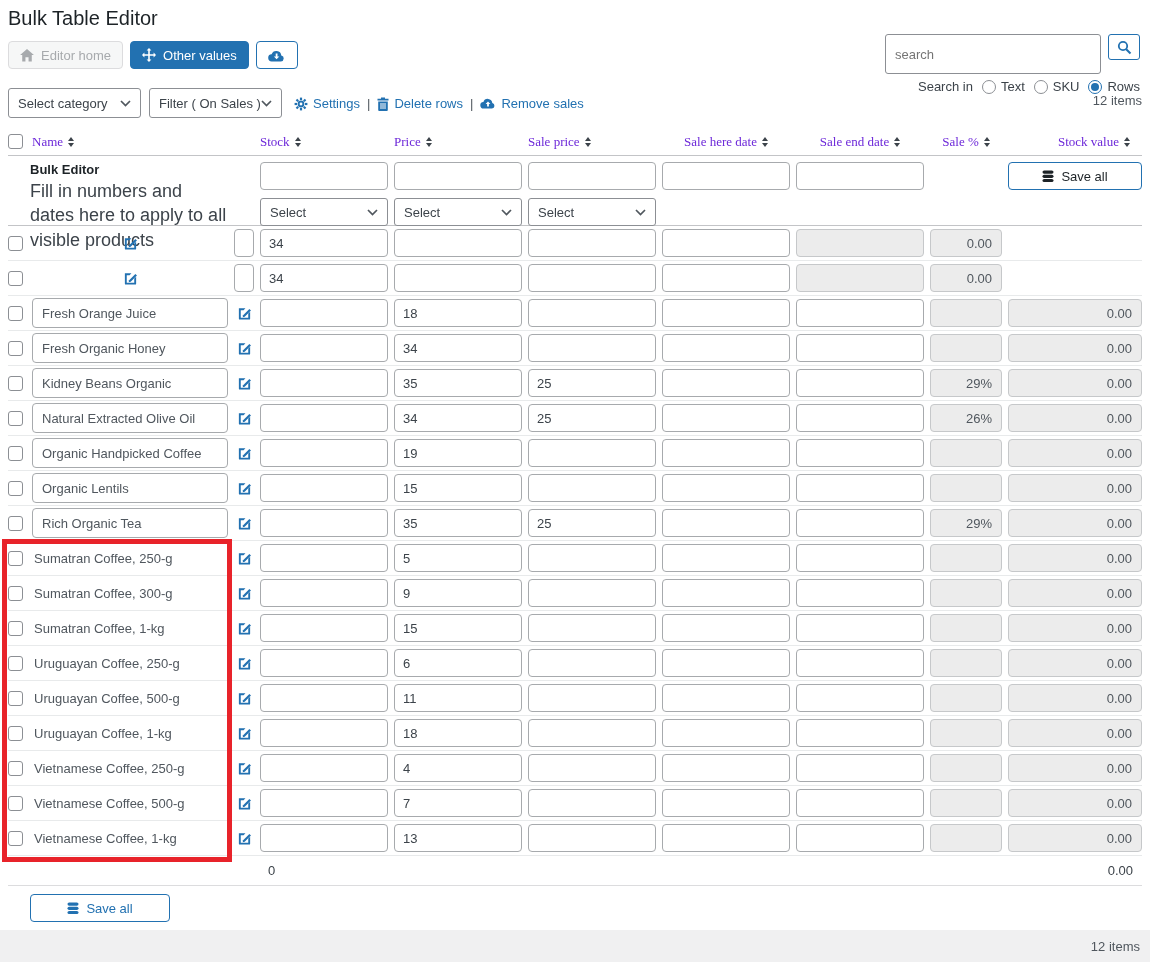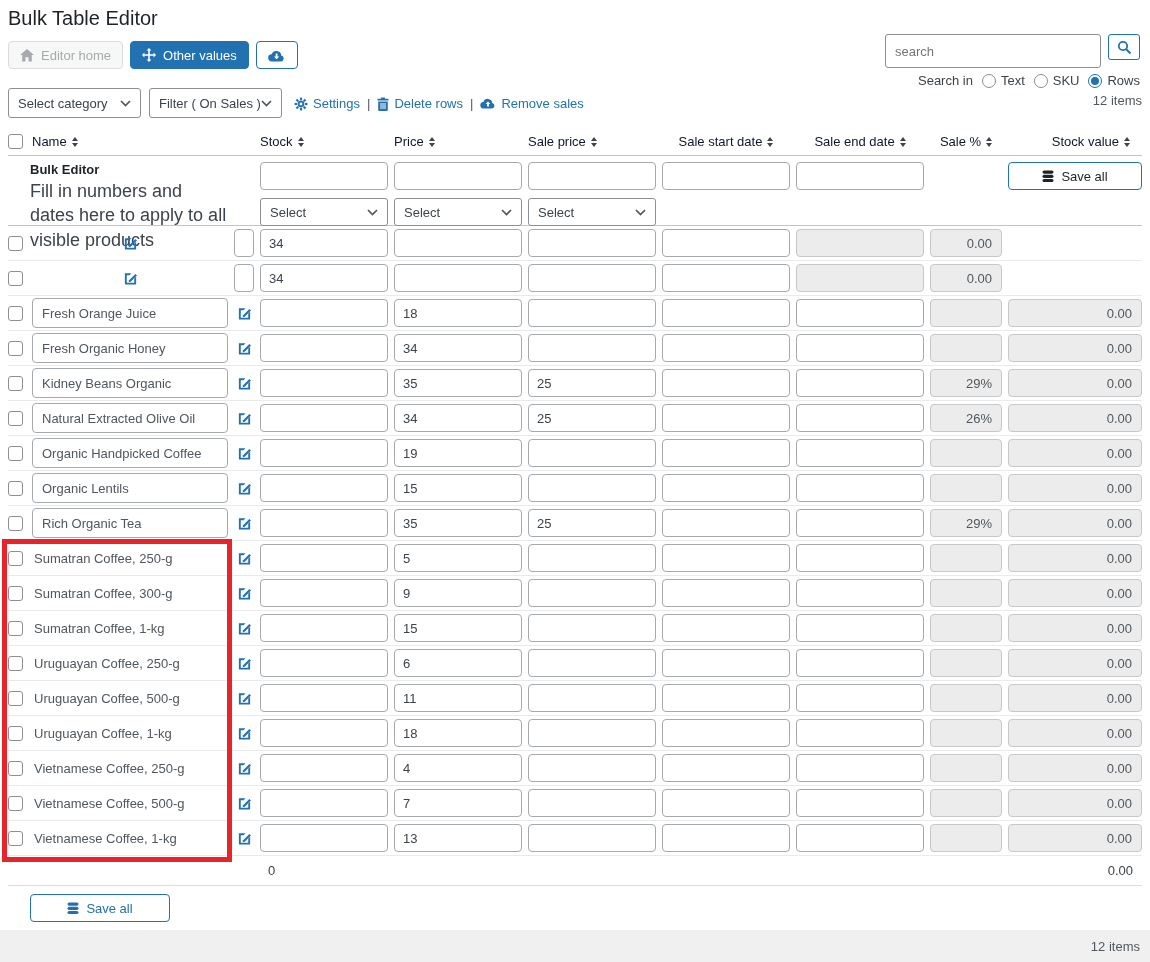--- a/index.html
+++ b/index.html
@@ -17,21 +17,21 @@
   .toolbar { height:52px; position:relative; }
   .toolbar-left { display:flex; gap:7px; padding-top:7px; }
   .btn { display:inline-flex; align-items:center; gap:7px; height:28px; padding:0 11px;
          border-radius:4px; font-size:13px; cursor:pointer; white-space:nowrap; }
   .btn-home { background:#f6f7f7; border:1px solid #dcdcde; color:#a7aaad; }
   .btn-primary { background:#2271b1; border:1px solid #2271b1; color:#fff; font-weight:500; }
   .btn-cloud { background:#fff; border:1px solid #2271b1; width:42px; justify-content:center; }
 
   .search-area { position:absolute; right:2px; top:0; display:flex; flex-direction:column; align-items:flex-end; gap:5px; }
   .search-row { display:flex; gap:7px; }
-  .search-input { width:216px; height:34px; border:1px solid #8c8f94; border-radius:3px; padding:16px 9px;
+  .search-input { width:216px; height:40px; border:1px solid #8c8f94; border-radius:3px; padding:16px 9px;
                   font-family:"Liberation Sans",sans-serif; font-size:13px; color:#3c434a; }
   .search-btn { width:32px; height:26px; background:#fff; border:1px solid #2271b1; border-radius:3px;
                 display:flex; align-items:center; justify-content:center; cursor:pointer; }
   .radio-row { display:flex; align-items:center; gap:9px; font-size:13px; color:#3c434a; }
   .radio-option { display:flex; align-items:center; gap:5px; cursor:pointer; }
   .radio { width:14px; height:14px; border:1px solid #8c8f94; border-radius:50%; background:#fff; position:relative; }
   .radio.checked { border-color:#2271b1; }
   .radio.checked::after { content:""; position:absolute; left:2px; top:2px; width:8px; height:8px;
                           border-radius:50%; background:#2271b1; }
 
@@ -45,21 +45,21 @@
   .action-links { display:flex; align-items:center; gap:7px; margin-top:8px; font-size:13px; margin-left:4px; }
   .action-link { color:#2271b1; text-decoration:none; display:inline-flex; align-items:center; gap:5px; cursor:pointer; }
   .link-sep { color:#50575e; }
   .items-count-top { margin-left:auto; margin-top:5px; font-size:13px; color:#50575e; }
 
   
   .grid-row { display:grid;
     grid-template-columns:18px 196px 20px 128px 128px 128px 128px 128px 72px 134px;
     column-gap:6px; align-items:center; }
 
-  .header-row { height:28px; border-bottom:1px solid #c3c4c7; font-size:13px; color:#0f172a; }
+  .header-row { height:28px; border-bottom:1px solid #c3c4c7; font-size:13px; color:#6d28d9;font-family:Liberation Serif, serif; }
   .th { display:flex; align-items:center; gap:5px; white-space:nowrap; }
   .th-center { justify-content:center; }
   .th-right { justify-content:flex-end; padding-right:12px; }
   .sort-icon { display:inline-flex; flex-direction:column; align-items:center; gap:2px; }
   .sort-icon i { display:block; width:0; height:0; border-left:3.5px solid transparent; border-right:3.5px solid transparent; }
   .sort-up { border-bottom:4px solid #3c434a; }
   .sort-down { border-top:4px solid #3c434a; }
 
   .checkbox { width:15px; height:15px; border:1px solid #8c8f94; border-radius:3px; background:#fff; display:inline-block; cursor:pointer; }
 
@@ -261,21 +261,21 @@
         </span>
     </span>
     <span class="th">
       <span>Sale price</span>
       <span class="sort-icon">
           <i class="sort-up"></i>
           <i class="sort-down"></i>
         </span>
     </span>
     <span class="th th-center">
-      <span>Sale start date</span>
+      <span>Sale here date</span>
       <span class="sort-icon">
           <i class="sort-up"></i>
           <i class="sort-down"></i>
         </span>
     </span>
     <span class="th th-center">
       <span>Sale end date</span>
       <span class="sort-icon">
           <i class="sort-up"></i>
           <i class="sort-down"></i>

